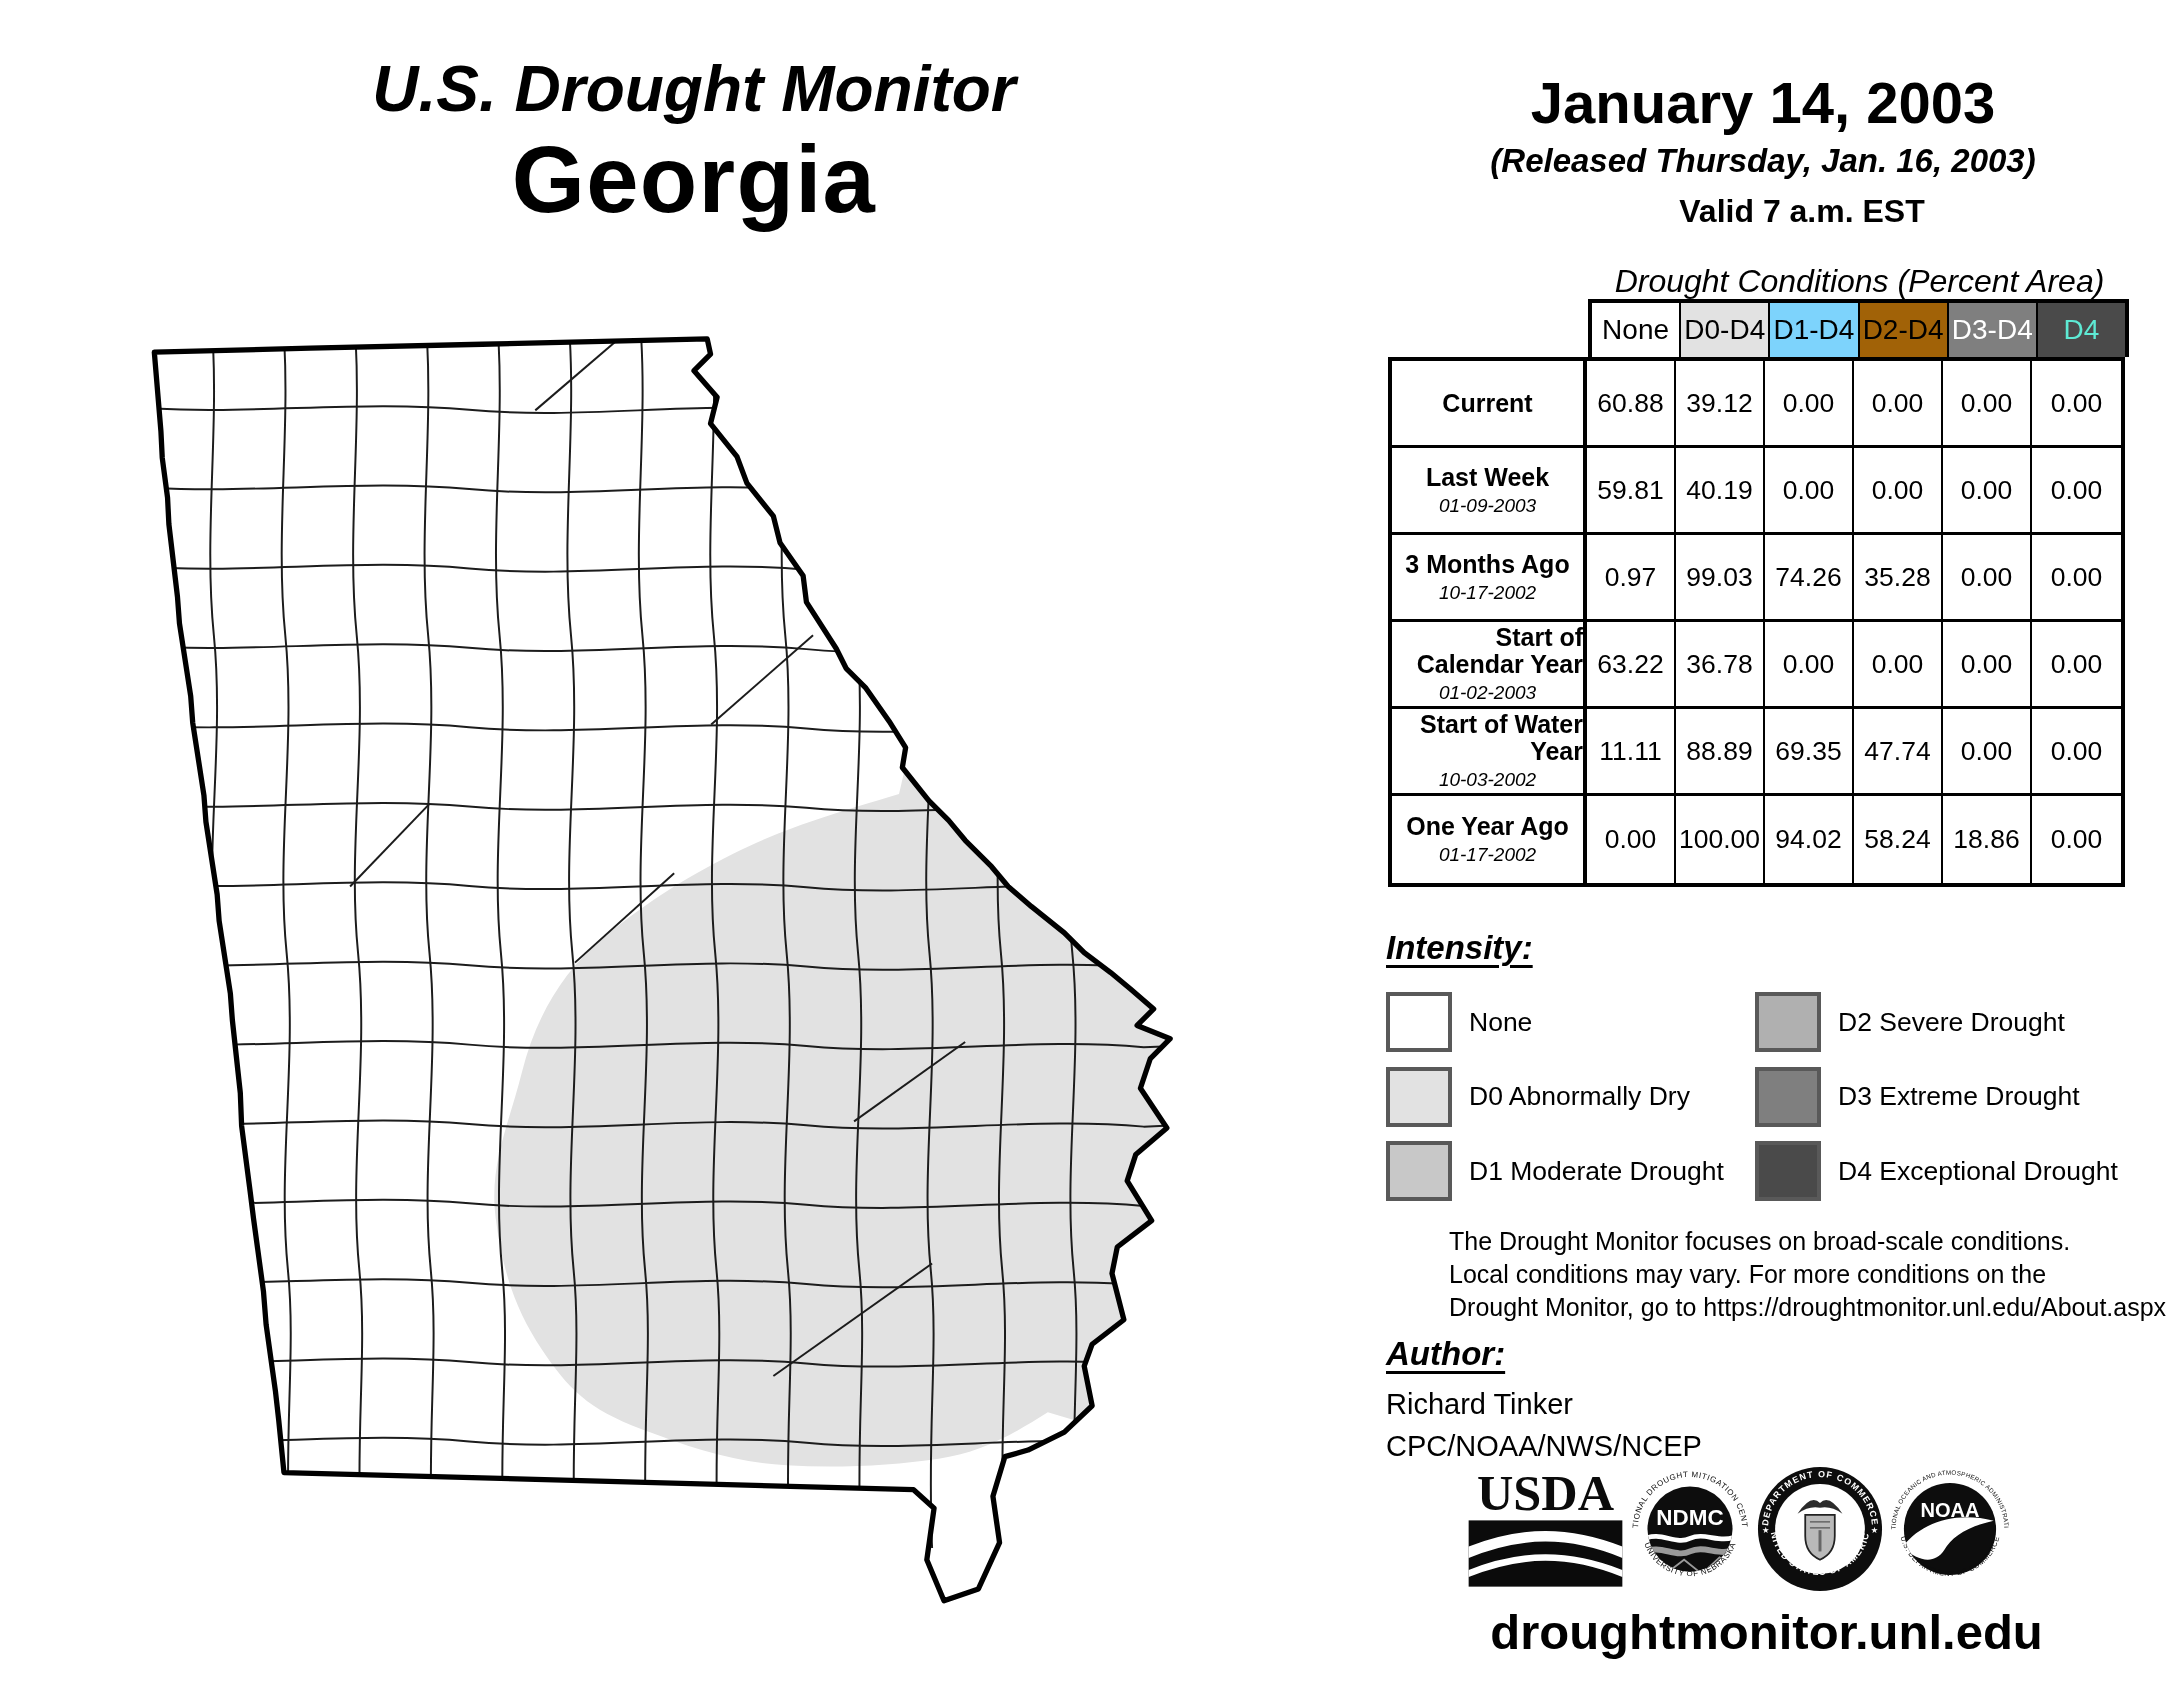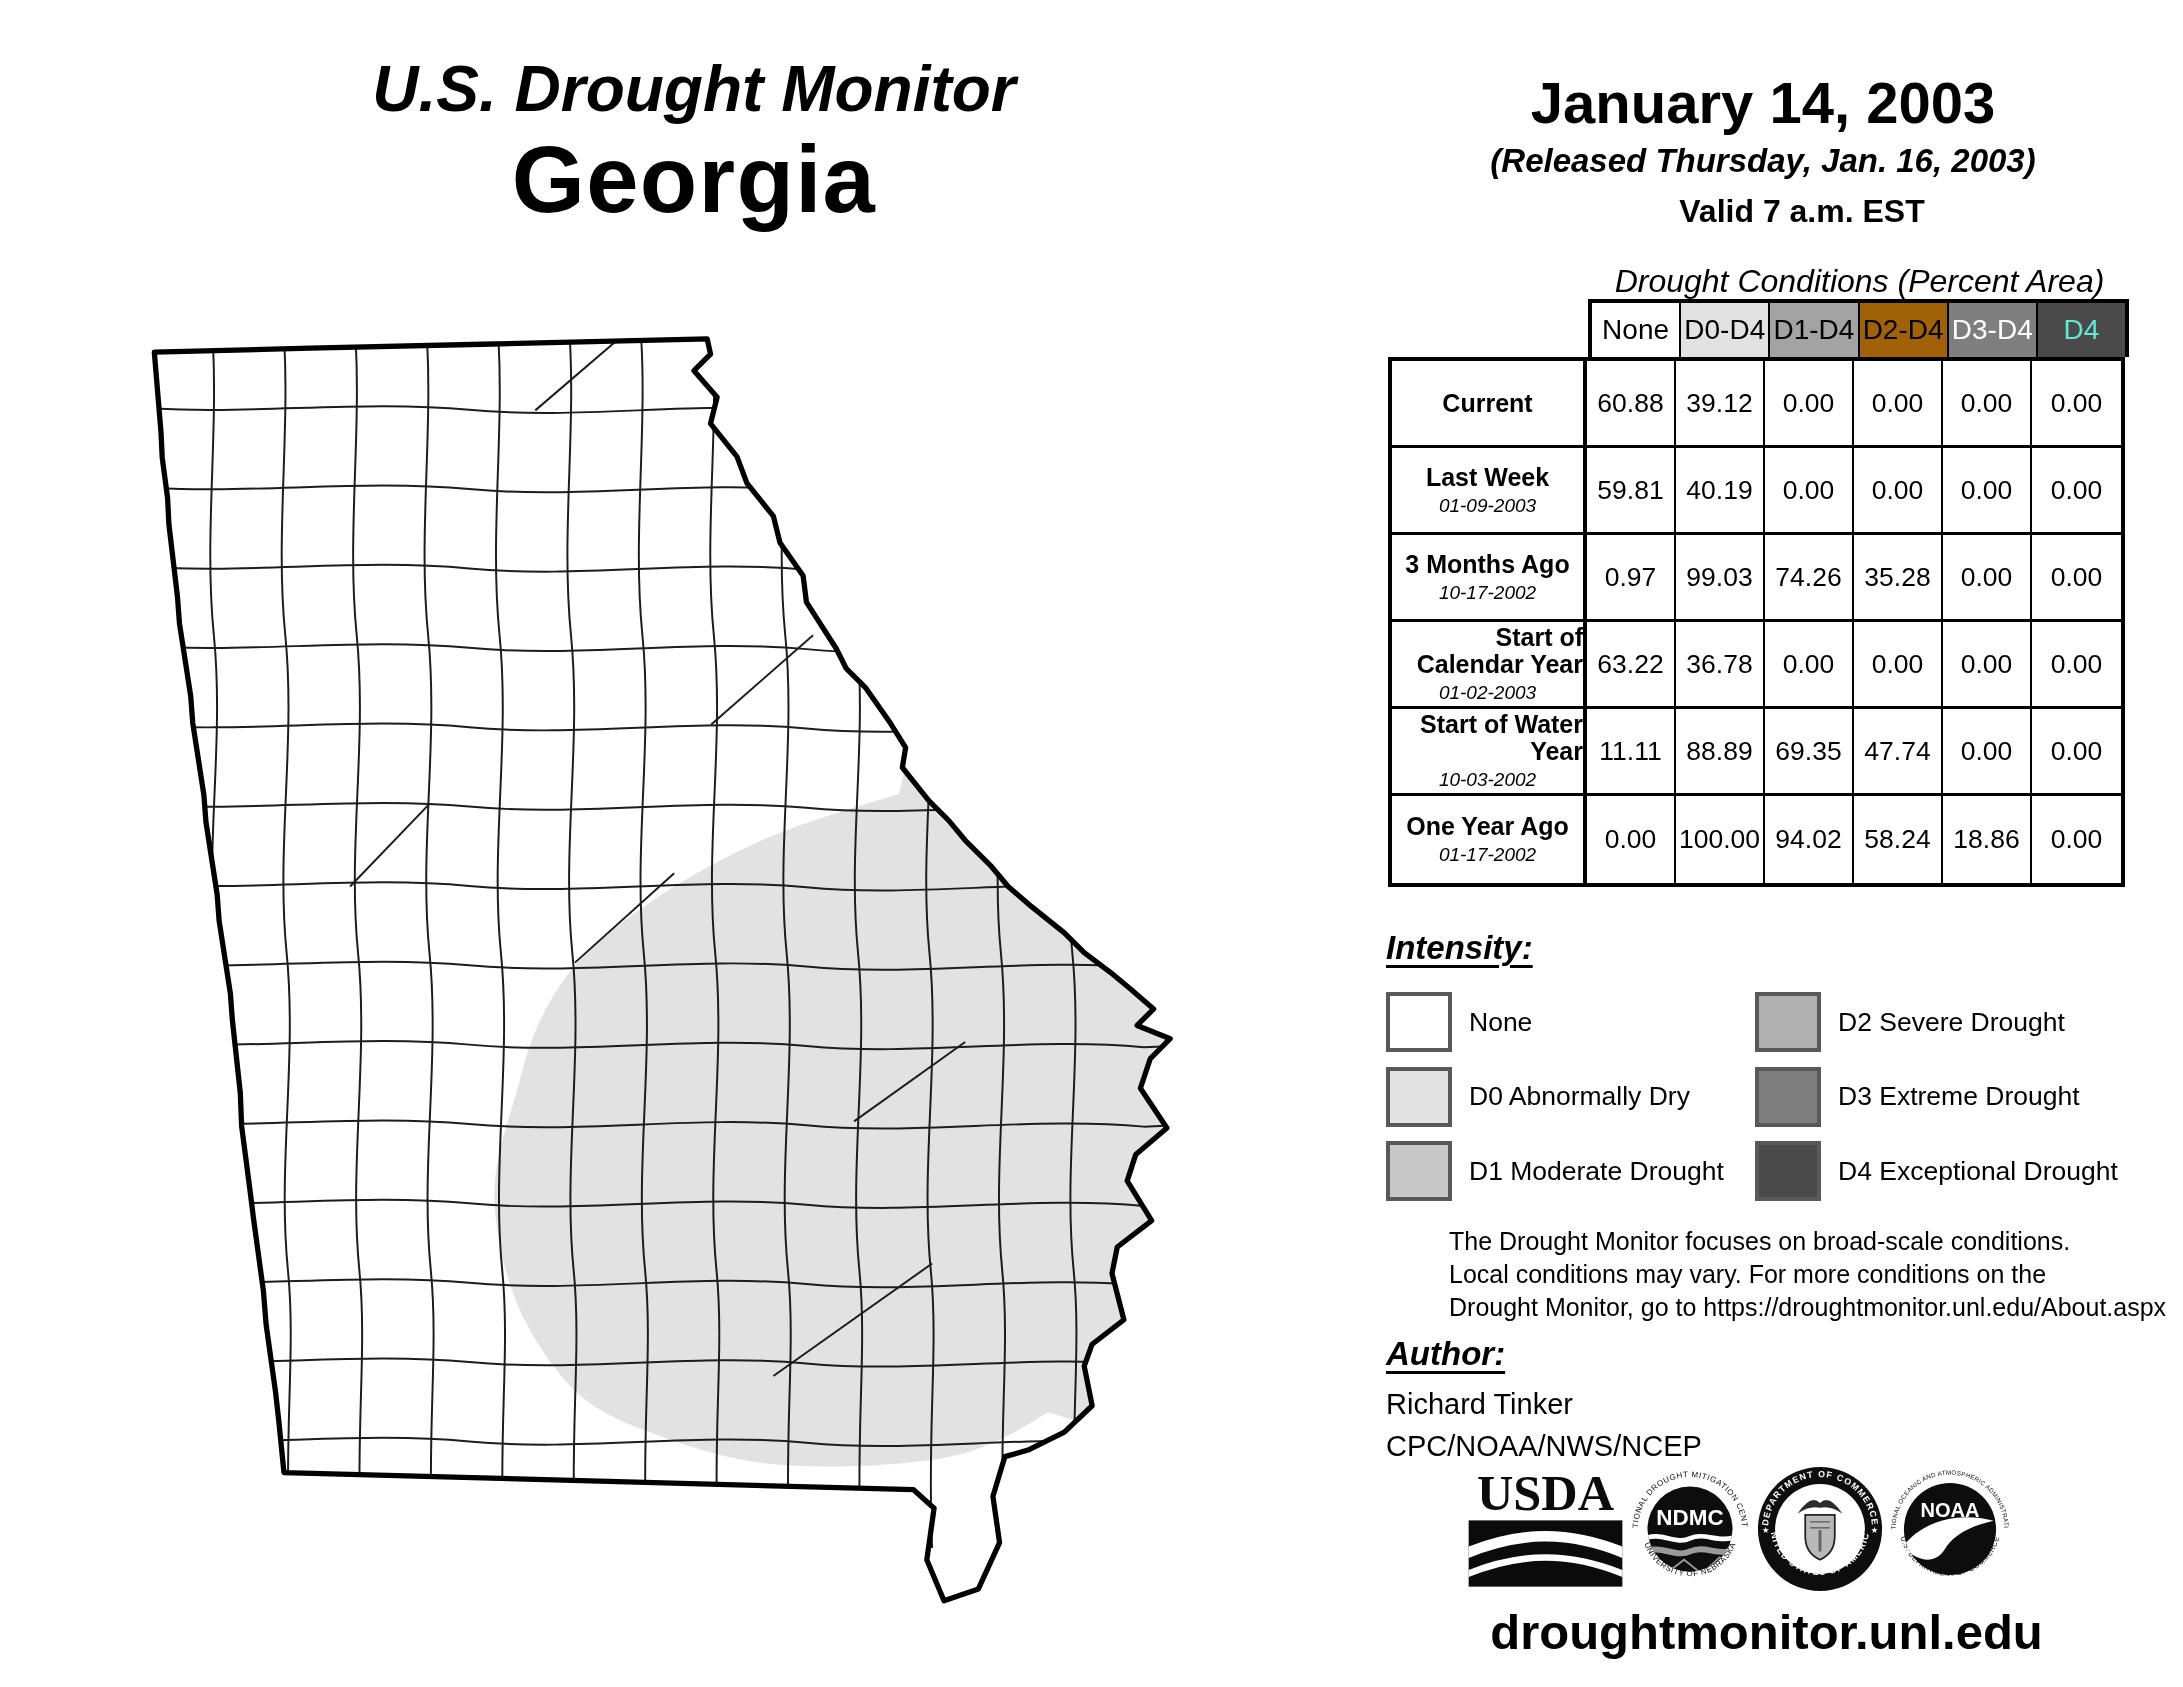--- a/index.html
+++ b/index.html
@@ -118,21 +118,21 @@
 
   <div class="abs ctr date-title">January 14, 2003</div>
   <div class="abs ctr released">(Released Thursday, Jan. 16, 2003)</div>
   <div class="abs ctr valid">Valid 7 a.m. EST</div>
 
   <div class="abs ctr tbl-title">Drought Conditions (Percent Area)</div>
 
   <div class="abs dm-header">
     <div class="hc" style="background-color: rgb(255, 255, 255); color: rgb(0, 0, 0);">None</div>
     <div class="hc" style="background-color: rgb(226, 226, 226); color: rgb(0, 0, 0);">D0-D4</div>
-    <div class="hc" style="background-color: #a3a3a3; color: rgb(0, 0, 0);">D1-D4</div>
+    <div class="hc" style="background-color: #7dd3fc; color: rgb(0, 0, 0);">D1-D4</div>
     <div class="hc" style="background-color: #a16207; color: rgb(0, 0, 0);">D2-D4</div>
     <div class="hc" style="background-color: rgb(127, 127, 127); color: rgb(255, 255, 255);">D3-D4</div>
     <div class="hc" style="background-color: rgb(74, 74, 74); color: #5eead4;">D4</div>
   </div>
 
   <div class="abs dm-table">
 
     <div class="cell lab">
         <div class="lab-t">Current</div>
       </div>

